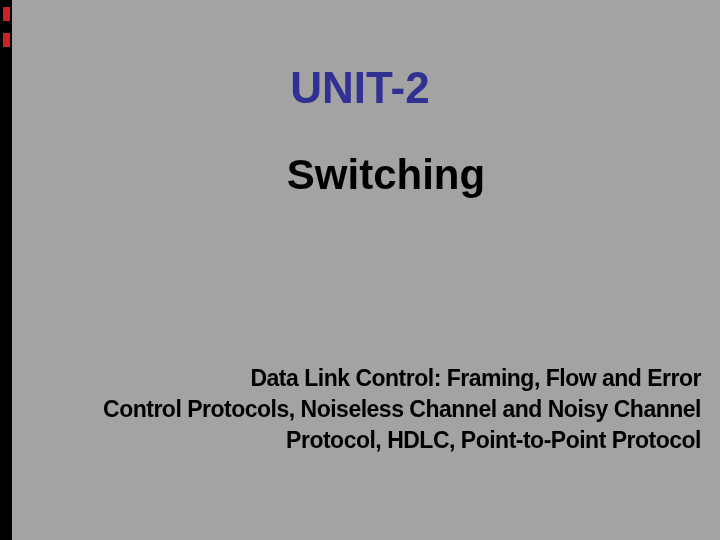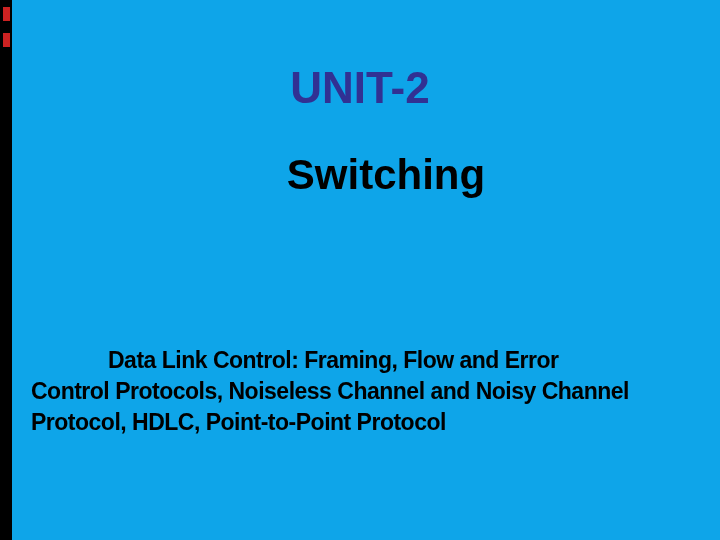--- a/index.html
+++ b/index.html
@@ -7,21 +7,21 @@
     padding: 0;
     width: 720px;
     height: 540px;
     overflow: hidden;
     background: #ffffff;
   }
   .slide {
     position: relative;
     width: 720px;
     height: 540px;
-    background: #0ea5e9;
+    background: #a3a3a3;
     font-family: "Liberation Sans", "DejaVu Sans", sans-serif;
     font-weight: bold;
     color: #000000;
   }
   .film-bar {
     position: absolute;
     left: 0;
     top: 0;
     width: 12px;
     height: 540px;
@@ -62,21 +62,21 @@
     position: absolute;
     left: 31px;
     width: 670px;
     font-size: 23px;
     line-height: 31px;
     letter-spacing: -0.5px;
     white-space: pre-line;
     color: #000000;
   }
   .para-1 { top: 248px; }
-  .para-2 { top: 345px; text-indent: 77px; }
+  .para-2 { top: 363px; text-indent: 77px; text-align: right; }
 </style>
 </head>
 <body>
 
 <div class="slide">
 
   <div class="film-bar">
     <div class="film-mark m1"></div>
     <div class="film-mark m2"></div>
   </div>

